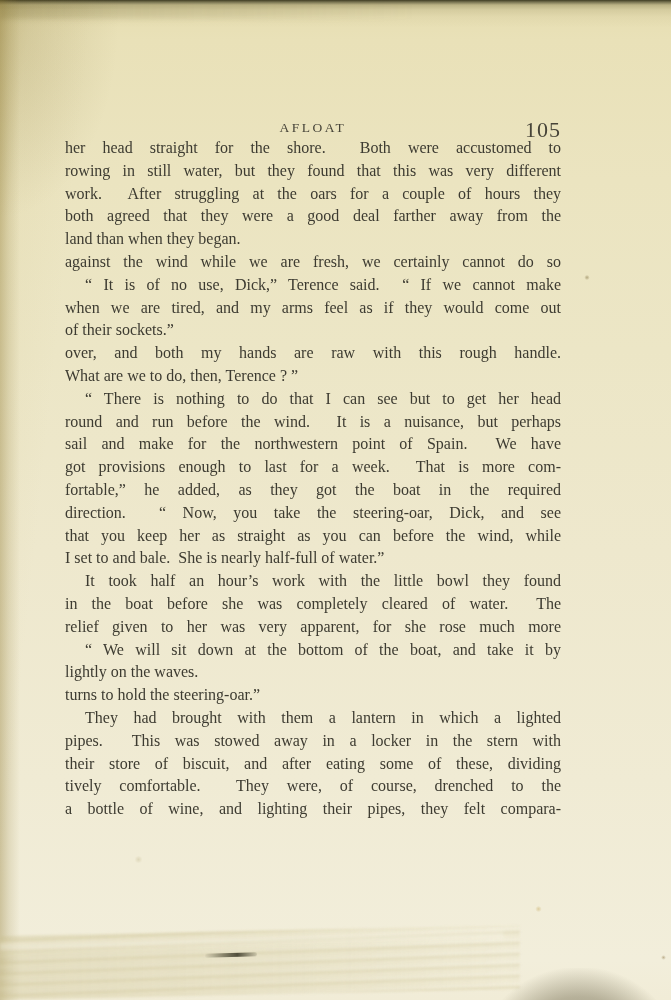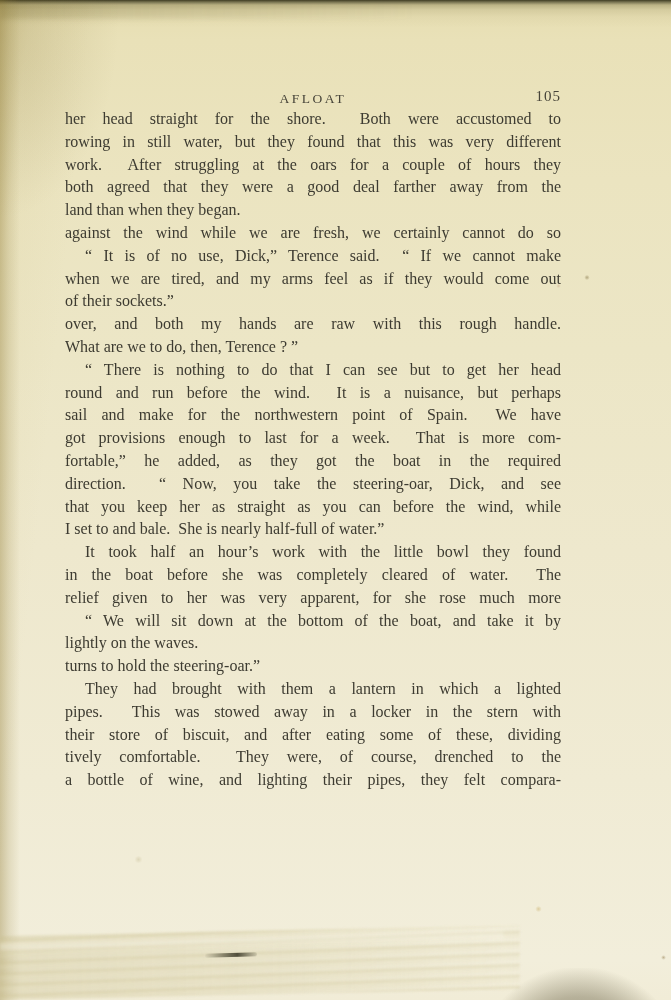--- a/index.html
+++ b/index.html
@@ -63,28 +63,28 @@
   }
   .speck{position:absolute;border-radius:50%;pointer-events:none;}
   .speck-1{left:584px;top:275px;width:6px;height:5px;background:radial-gradient(circle, rgba(132,116,70,0.55), rgba(132,116,70,0) 70%);}
   .speck-2{left:535px;top:906px;width:7px;height:6px;background:radial-gradient(circle, rgba(196,166,88,0.45), rgba(196,166,88,0) 70%);}
   .speck-3{left:661px;top:955px;width:5px;height:5px;background:radial-gradient(circle, rgba(140,118,72,0.5), rgba(140,118,72,0) 70%);}
   .speck-4{left:556px;top:284px;width:5px;height:4px;background:radial-gradient(circle, rgba(188,140,110,0.35), rgba(188,140,110,0) 70%);}
   .speck-5{left:134px;top:856px;width:9px;height:7px;background:radial-gradient(circle, rgba(180,168,120,0.30), rgba(180,168,120,0) 70%);}
 
   
   .content{position:absolute;left:65px;top:88px;width:496px;}
-  .pagehead{position:relative;height:20px;}
+  .pagehead{position:relative;height:20px;margin-top:29px;}
   .running-title{
     position:absolute;left:0;right:0;top:3px;text-align:center;
     font-size:13.5px;letter-spacing:2.5px;color:#474439;
   }
   .page-number{
     position:absolute;right:0;top:0;
-    font-size:15px;letter-spacing:1px;color:#474439;
+    font-size:22px;letter-spacing:1px;color:#474439;
   }
   .body-text{
     font-size:16px;line-height:22.8px;
     color:#3d3b31;
   }
   .line{
     white-space:pre-wrap;
     text-align:justify;
     text-align-last:justify;
   }

